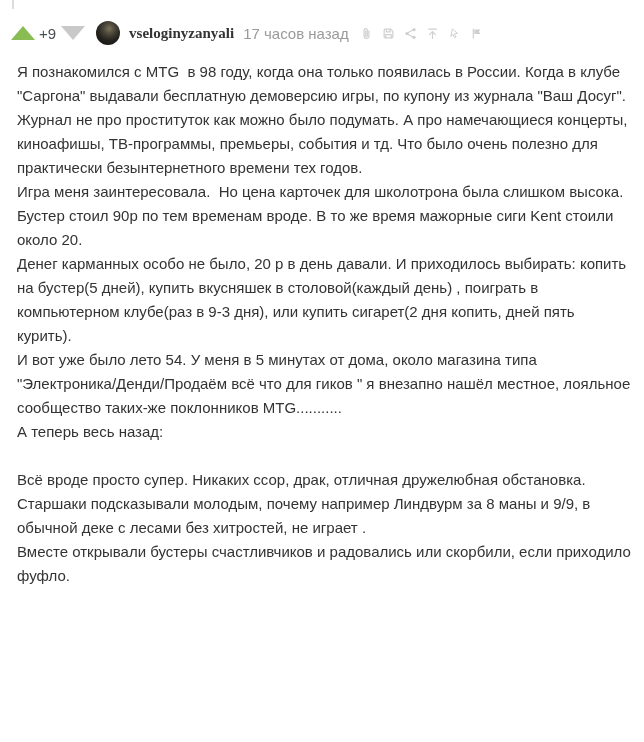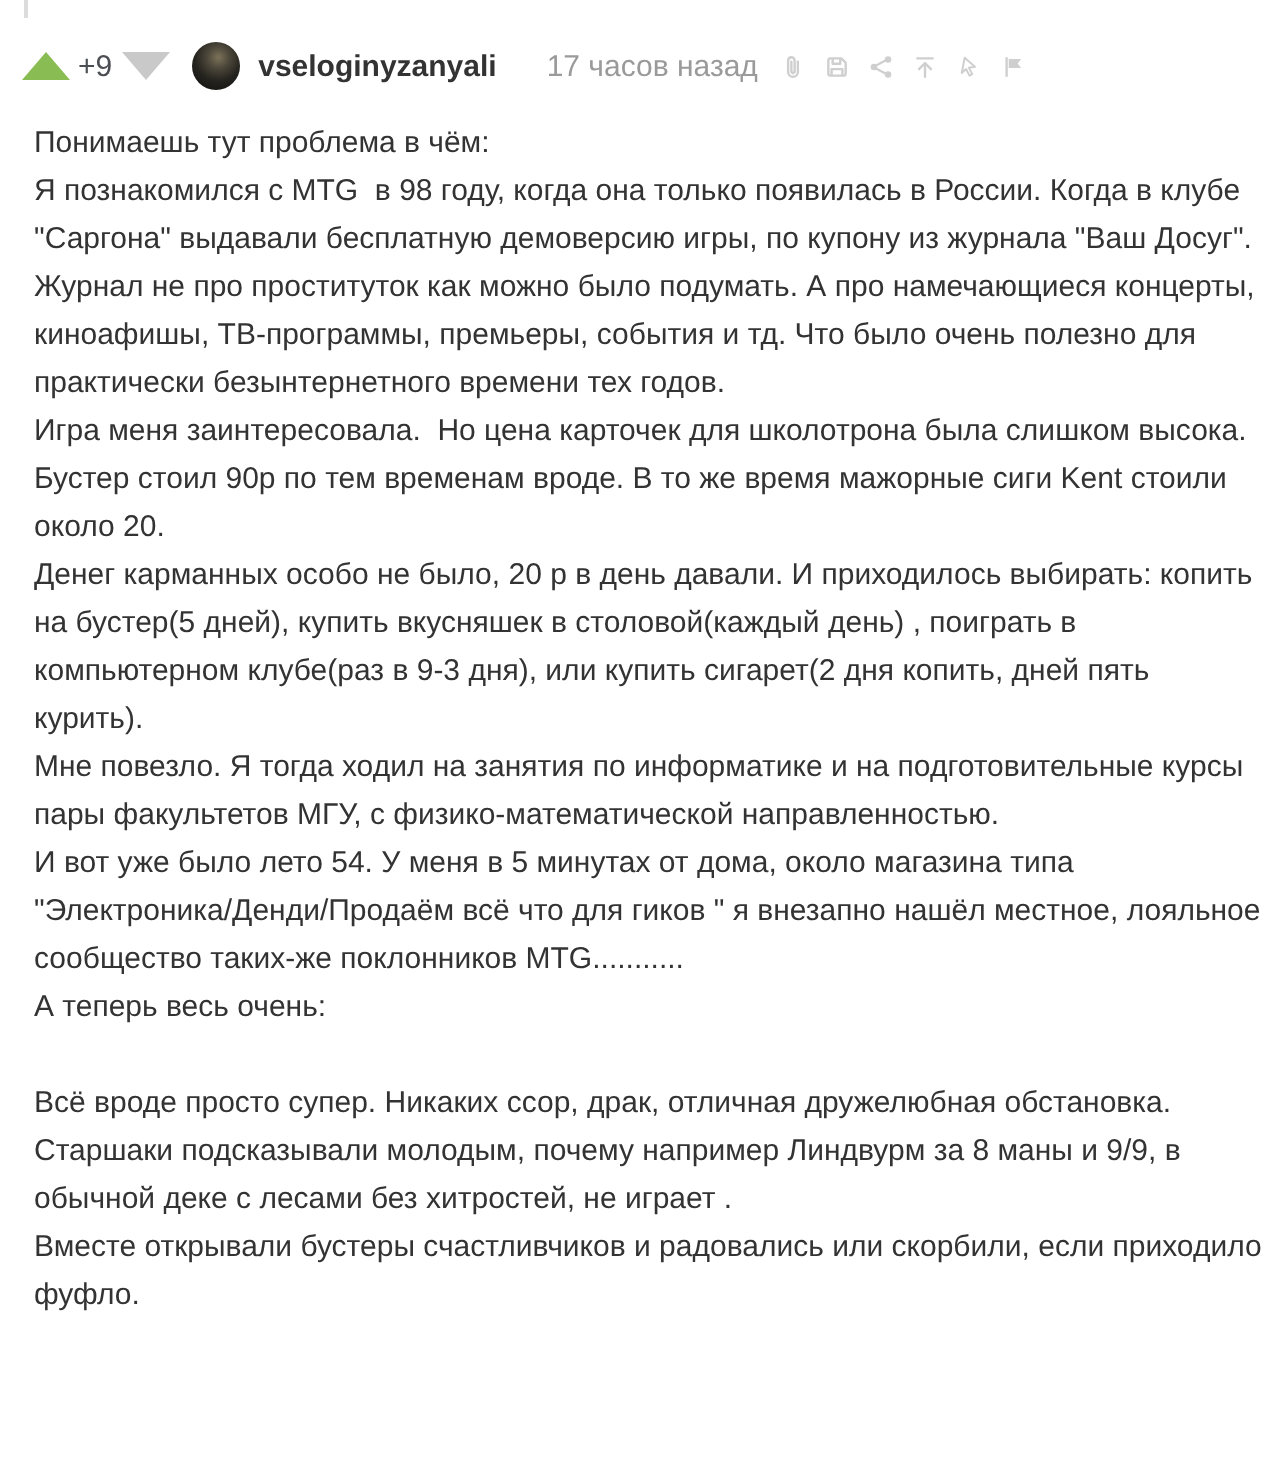--- a/index.html
+++ b/index.html
@@ -10,22 +10,22 @@
   }
   .thread-line{position:absolute;left:12px;top:0;width:2px;height:9px;background:#dcdcdc;}
   .comment-header{display:flex;align-items:center;height:24px;padding:21px 14px 0 11px;}
   .vote-up{width:0;height:0;border-left:12px solid transparent;border-right:12px solid transparent;
     border-bottom:14px solid #8abc54;cursor:pointer;flex:none;}
   .rating{font-size:15px;color:#4b4e53;margin:0 5px 0 4px;flex:none;}
   .vote-down{width:0;height:0;border-left:12px solid transparent;border-right:12px solid transparent;
     border-top:14px solid #c9c9c9;cursor:pointer;flex:none;}
   .avatar{width:24px;height:24px;border-radius:50%;margin-left:11px;flex:none;cursor:pointer;
     background:radial-gradient(circle at 55% 32%, #7c7258 0%, #4d483b 26%, #26241f 55%, #0d0d0c 100%);}
-  .username{font-size:15px;font-weight:bold;color:#333333;margin-left:9px;flex:none;cursor:pointer;text-decoration:none;}
-  .timestamp{font-size:15px;color:#9a9a9a;margin-left:25px;flex:none;cursor:pointer;}
+  .username{font-size:15px;font-weight:bold;color:#333333;margin-left:9px;flex:none;cursor:pointer;text-decoration:none;font-family:Liberation Serif, serif;}
+  .timestamp{font-size:15px;color:#9a9a9a;margin-left:9px;flex:none;cursor:pointer;}
   .actions{display:flex;align-items:center;margin-left:11px;gap:9px;}
   .action{width:13px;height:13px;color:#cfcfcf;cursor:pointer;display:flex;align-items:center;justify-content:center;flex:none;}
   .action svg{width:13px;height:13px;display:block;}
   .comment-body{padding:15px 13px 0 17px;font-size:15px;line-height:24px;color:#333333;}
   .para{white-space:pre-wrap;min-height:24px;margin:0;}
 </style>
 </head>
 <body>
 
 <div class="thread-line"></div>
@@ -75,26 +75,24 @@
       <span class="action">
         <svg viewBox="0 0 24 24" fill="currentColor">
           <path d="M5 3h2.2v18H5z"></path>
           <path d="M8 4.5h11.5l-3.2 4.3 3.2 4.2H8z"></path>
         </svg>
       </span>
     </div>
   </div>
 
   <div class="comment-body">
-    <p class="para">Понимаешь тут проблема в чём:</p>
     <p class="para">Я познакомился с MTG  в 98 году, когда она только появилась в России. Когда в клубе "Саргона" выдавали бесплатную демоверсию игры, по купону из журнала "Ваш Досуг". Журнал не про проституток как можно было подумать. А про намечающиеся концерты, киноафишы, ТВ-программы, премьеры, события и тд. Что было очень полезно для практически безынтернетного времени тех годов.</p>
     <p class="para">Игра меня заинтересовала.  Но цена карточек для школотрона была слишком высока. Бустер стоил 90р по тем временам вроде. В то же время мажорные сиги Kent стоили около 20.</p>
     <p class="para">Денег карманных особо не было, 20 р в день давали. И приходилось выбирать: копить на бустер(5 дней), купить вкусняшек в столовой(каждый день) , поиграть в компьютерном клубе(раз в 9-3 дня), или купить сигарет(2 дня копить, дней пять курить).</p>
-    <p class="para">Мне повезло. Я тогда ходил на занятия по информатике и на подготовительные курсы пары факультетов МГУ, с физико-математической направленностью.</p>
     <p class="para">И вот уже было лето 54. У меня в 5 минутах от дома, около магазина типа "Электроника/Денди/Продаём всё что для гиков " я внезапно нашёл местное, лояльное сообщество таких-же поклонников MTG...........</p>
-    <p class="para">А теперь весь очень:</p>
+    <p class="para">А теперь весь назад:</p>
     <p class="para"></p>
     <p class="para">Всё вроде просто супер. Никаких ссор, драк, отличная дружелюбная обстановка.</p>
     <p class="para">Старшаки подсказывали молодым, почему например Линдвурм за 8 маны и 9/9, в обычной деке с лесами без хитростей, не играет .</p>
     <p class="para">Вместе открывали бустеры счастливчиков и радовались или скорбили, если приходило фуфло.</p>
 
   </div>
 </div>
 
 </body></html>

